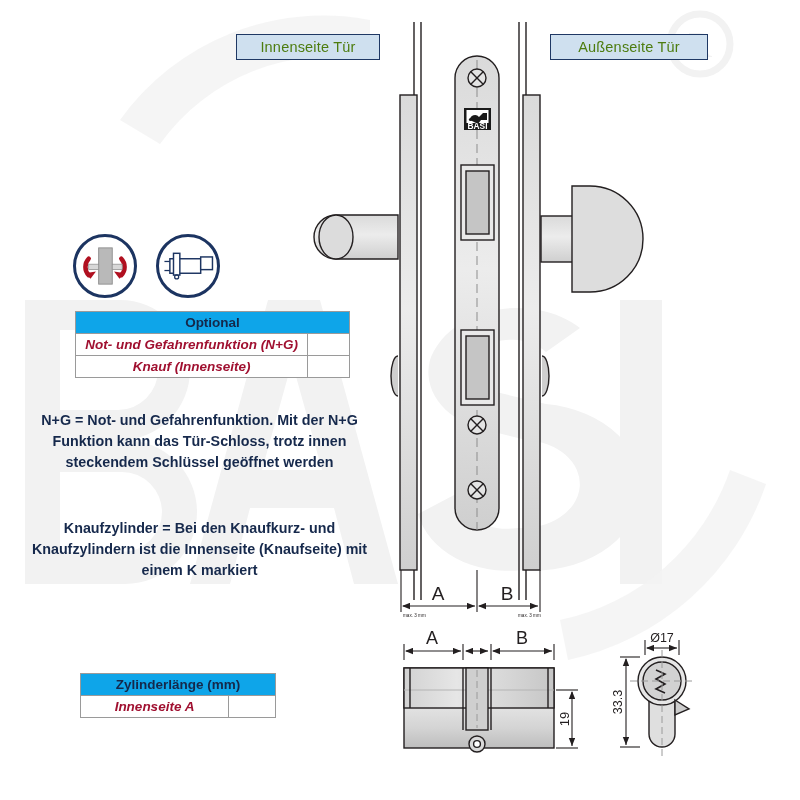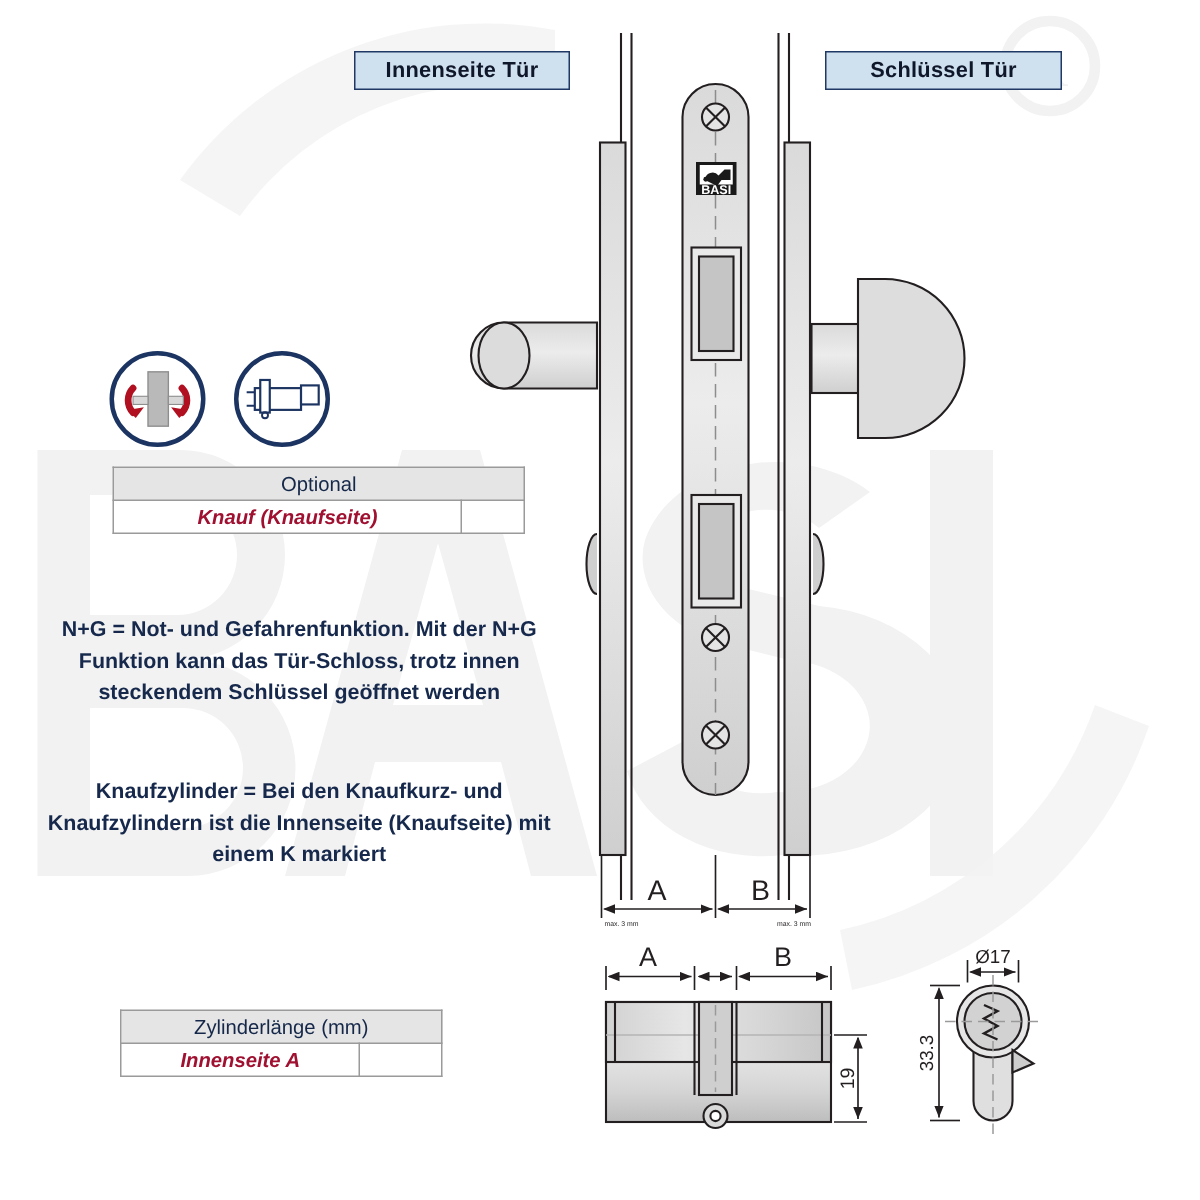--- a/index.html
+++ b/index.html
@@ -23,22 +23,22 @@
     pointer-events: none;
     z-index: 0;
   }
 
   
   .badge {
     position: absolute;
     box-sizing: border-box;
     background: #cfe0ef;
     border: 1px solid #1f3864;
-    color: #0f172a;
-    font-weight: bold;
+    color: #4d7c0f;
+    font-weight: normal;
     font-size: 14.5px;
     text-align: center;
     line-height: 24px;
     height: 26px;
     z-index: 6;
     letter-spacing: .2px;
   }
   #badge-inner { left: 236px; top: 34px; width: 144px; }
   #badge-outer { left: 550px; top: 34px; width: 158px; }
 
@@ -61,41 +61,41 @@
     z-index: 6;
     background: #ffffff;
   }
   .tbl td, .tbl th {
     border: 1px solid #9a9a9a;
     padding: 0;
     height: 22px;
     box-sizing: border-box;
   }
   .tbl th {
-    background: #e5e5e5;
+    background: #0ea5e9;
     color: #15284a;
     font-size: 13.5px;
-    font-weight: normal;
+    font-weight: bold;
     text-align: center;
   }
   .tbl .lbl {
     color: #a01030;
     font-style: italic;
     font-weight: bold;
     font-size: 13.5px;
     text-align: center;
     background: #ffffff;
     padding: 0 6px;
   }
   .tbl .val { background: #ffffff; width: 42px; }
 
   #tbl-optional { left: 75px; top: 311px; width: 275px; }
   #tbl-optional .lbl { width: 233px; }
 
-  #tbl-length { left: 80px; top: 673px; width: 215px; }
+  #tbl-length { left: 80px; top: 673px; width: 196px; }
   #tbl-length .lbl { width: 160px; border-radius: 11px; }
   #tbl-length .val { width: 55px; }
 
   
   .para {
     position: absolute;
     color: #16294c;
     font-weight: bold;
     font-size: 14.3px;
     line-height: 21px;
@@ -131,21 +131,21 @@
 
       <circle cx="700" cy="44" r="30" fill="none" stroke="#f2f2f2" stroke-width="7"></circle>
       <text x="700" y="57" font-size="36" font-family="Liberation Serif, serif" text-anchor="middle" fill="#f2f2f2">R</text>
 
       <path d="M120 120 a250 250 0 0 1 250 -100 l0 40 a210 210 0 0 0 -210 84 z" opacity=".8"></path>
       <path d="M560 620 a230 230 0 0 0 170 -150 l36 14 a268 268 0 0 1 -198 176 z" opacity=".8"></path>
     </g>
   </svg>
 
   <div class="badge" id="badge-inner">Innenseite Tür</div>
-  <div class="badge" id="badge-outer">Schlüssel Tür</div>
+  <div class="badge" id="badge-outer">Außenseite Tür</div>
 
   <svg id="drawing" viewBox="0 0 800 800">
     <defs>
       <linearGradient id="metal" x1="0" y1="0" x2="1" y2="0">
         <stop offset="0%" stop-color="#d2d2d2"></stop>
         <stop offset="35%" stop-color="#e6e6e6"></stop>
         <stop offset="70%" stop-color="#d6d6d6"></stop>
         <stop offset="100%" stop-color="#c6c6c6"></stop>
       </linearGradient>
       <linearGradient id="metalV" x1="0" y1="0" x2="0" y2="1">
@@ -341,21 +341,25 @@
       <line x1="6" y1="37" x2="12" y2="37" stroke="#1c3461" stroke-width="1.4"></line>
     </svg>
   </div>
 
   <table class="tbl" id="tbl-optional">
     <tbody>
         <tr>
       <th colspan="2">Optional</th>
     </tr>
     <tr>
-      <td class="lbl">Knauf (Knaufseite)</td>
+      <td class="lbl">Not- und Gefahrenfunktion (N+G)</td>
+      <td class="val"></td>
+    </tr>
+    <tr>
+      <td class="lbl">Knauf (Innenseite)</td>
       <td class="val"></td>
     </tr>
   </tbody>
     </table>
 
   <div class="para" id="para-kz">Knaufzylinder = Bei den Knaufkurz- und Knaufzylindern ist die Innenseite (Knaufseite) mit einem K markiert</div>
   <div class="para" id="para-ng">N+G = Not- und Gefahrenfunktion. Mit der N+G Funktion kann das Tür-Schloss, trotz innen steckendem Schlüssel geöffnet werden</div>
 
   <table class="tbl" id="tbl-length">
     <tbody>

